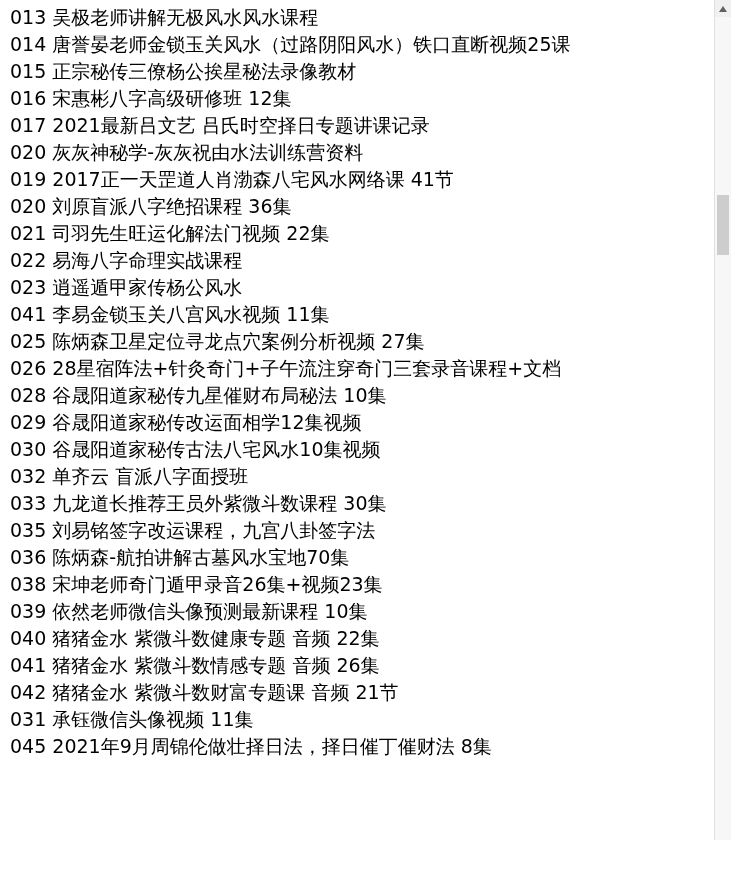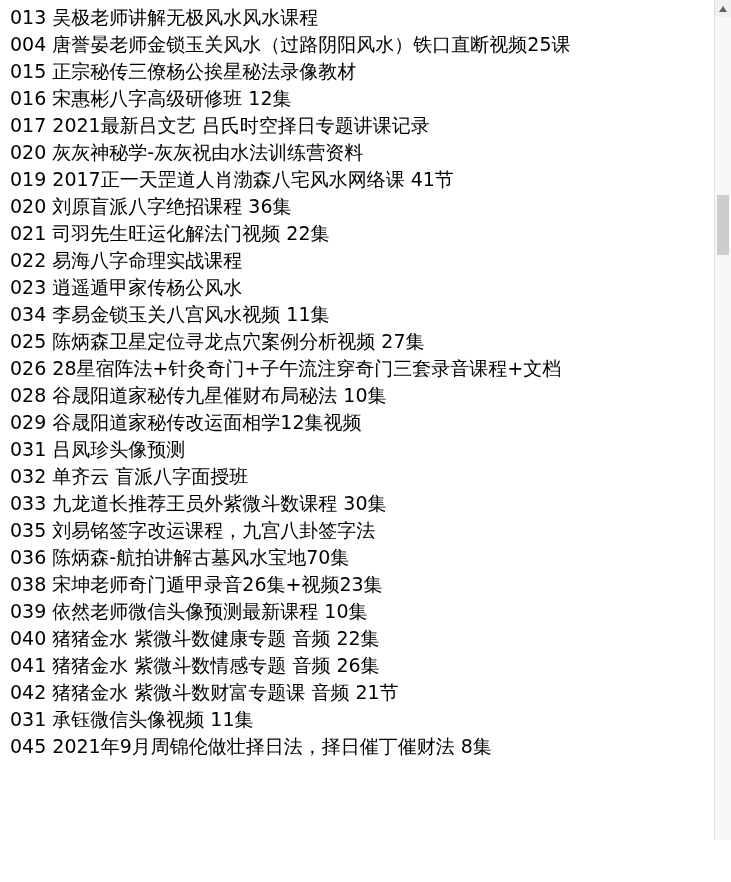--- a/index.html
+++ b/index.html
@@ -81,36 +81,36 @@
     background: #f7f7f7;
   }
 </style>
 </head>
 <body>
 
 <div class="page">
 
   <div class="list-area">
     <div class="list-item">013 吴极老师讲解无极风水风水课程</div>
-    <div class="list-item">004 唐誉晏老师金锁玉关风水（过路阴阳风水）铁口直断视频25课</div>
+    <div class="list-item">014 唐誉晏老师金锁玉关风水（过路阴阳风水）铁口直断视频25课</div>
     <div class="list-item">015 正宗秘传三僚杨公挨星秘法录像教材</div>
     <div class="list-item">016 宋惠彬八字高级研修班 12集</div>
     <div class="list-item">017 2021最新吕文艺 吕氏时空择日专题讲课记录</div>
     <div class="list-item">020 灰灰神秘学-灰灰祝由水法训练营资料</div>
     <div class="list-item">019 2017正一天罡道人肖渤森八宅风水网络课 41节</div>
     <div class="list-item">020 刘原盲派八字绝招课程 36集</div>
     <div class="list-item">021 司羽先生旺运化解法门视频 22集</div>
     <div class="list-item">022 易海八字命理实战课程</div>
     <div class="list-item">023 逍遥遁甲家传杨公风水</div>
-    <div class="list-item">034 李易金锁玉关八宫风水视频 11集</div>
+    <div class="list-item">041 李易金锁玉关八宫风水视频 11集</div>
     <div class="list-item">025 陈炳森卫星定位寻龙点穴案例分析视频 27集</div>
     <div class="list-item">026 28星宿阵法+针灸奇门+子午流注穿奇门三套录音课程+文档</div>
     <div class="list-item">028 谷晟阳道家秘传九星催财布局秘法 10集</div>
     <div class="list-item">029 谷晟阳道家秘传改运面相学12集视频</div>
-    <div class="list-item">031 吕凤珍头像预测</div>
+    <div class="list-item">030 谷晟阳道家秘传古法八宅风水10集视频</div>
     <div class="list-item">032 单齐云 盲派八字面授班</div>
     <div class="list-item">033 九龙道长推荐王员外紫微斗数课程 30集</div>
     <div class="list-item">035 刘易铭签字改运课程，九宫八卦签字法</div>
     <div class="list-item">036 陈炳森-航拍讲解古墓风水宝地70集</div>
     <div class="list-item">038 宋坤老师奇门遁甲录音26集+视频23集</div>
     <div class="list-item">039 依然老师微信头像预测最新课程 10集</div>
     <div class="list-item">040 猪猪金水 紫微斗数健康专题 音频 22集</div>
     <div class="list-item">041 猪猪金水 紫微斗数情感专题 音频 26集</div>
     <div class="list-item">042 猪猪金水 紫微斗数财富专题课 音频 21节</div>
     <div class="list-item">031 承钰微信头像视频 11集</div>

